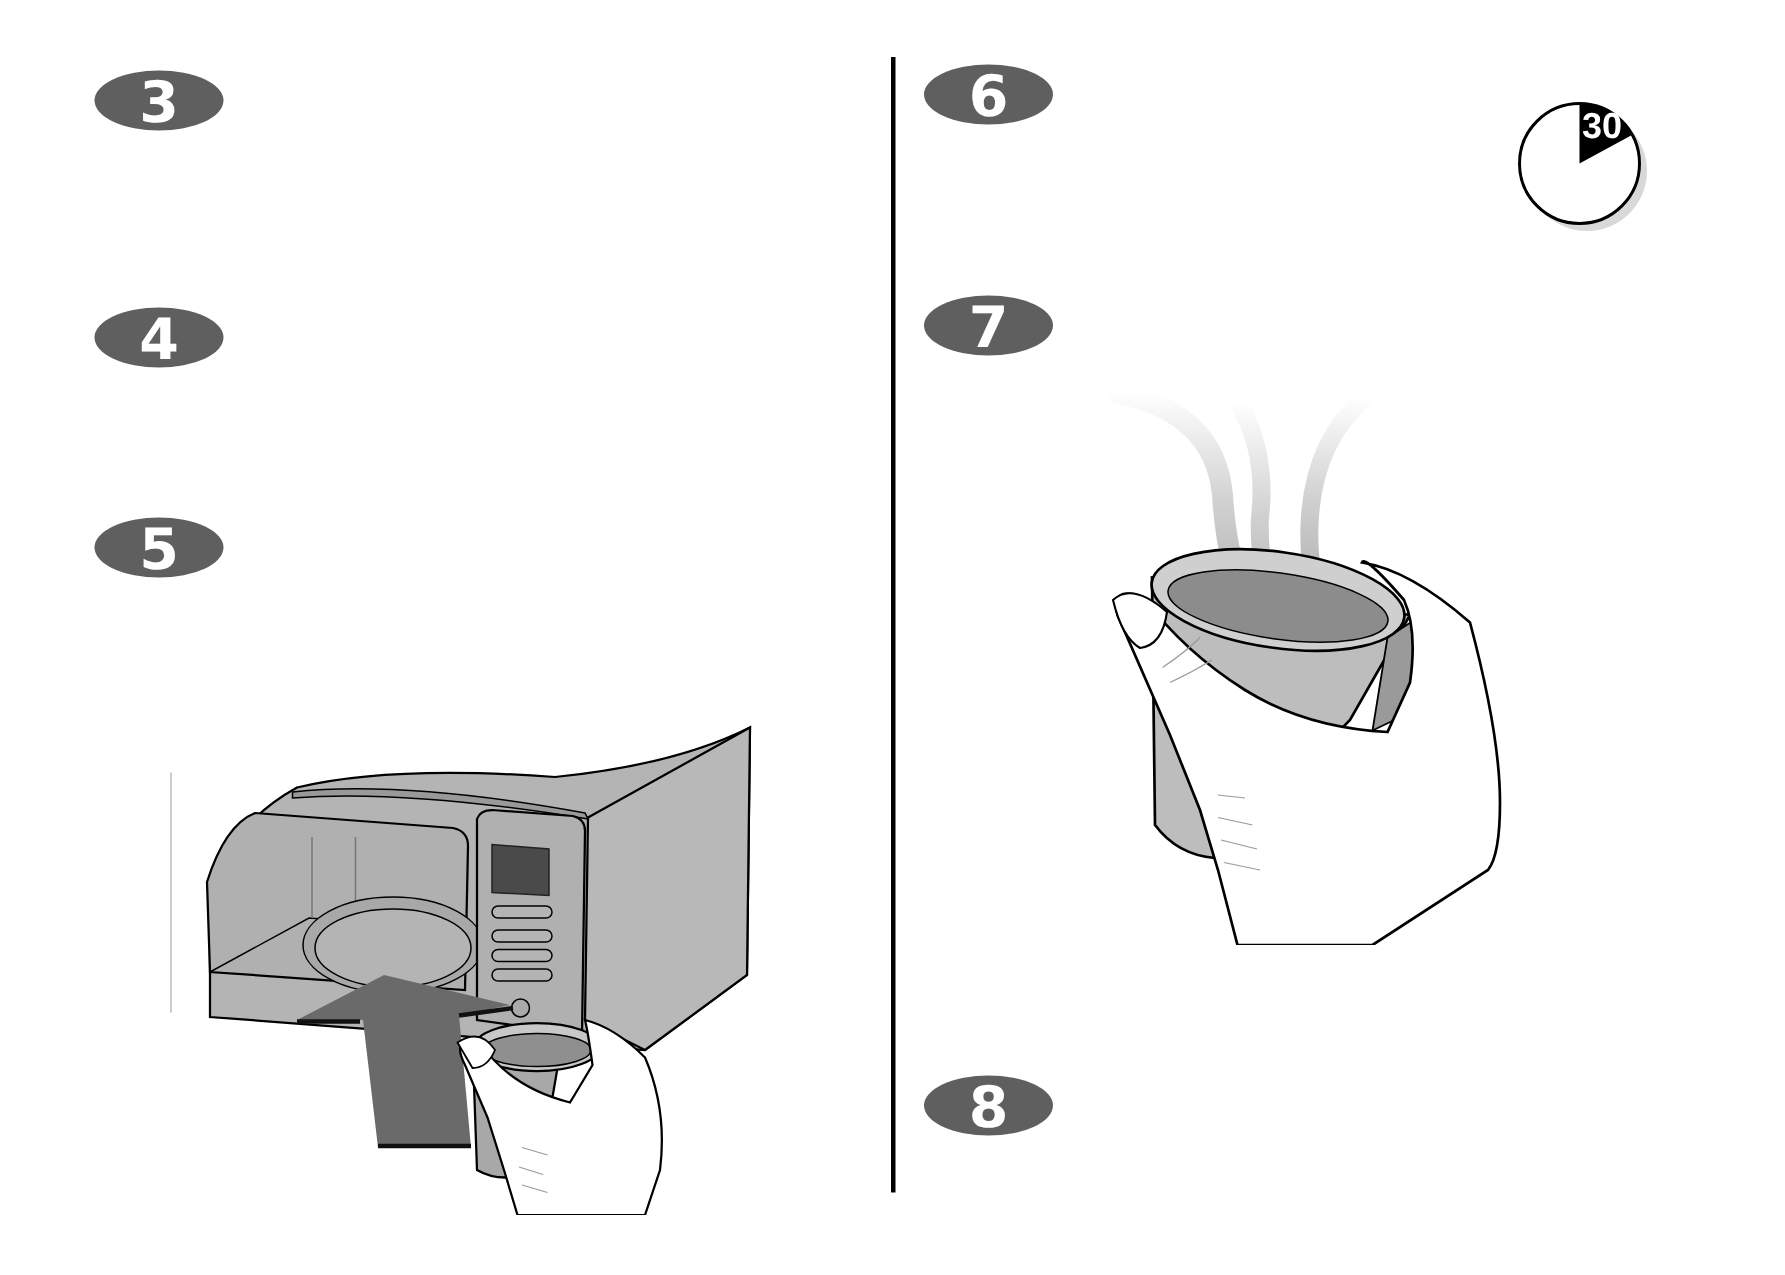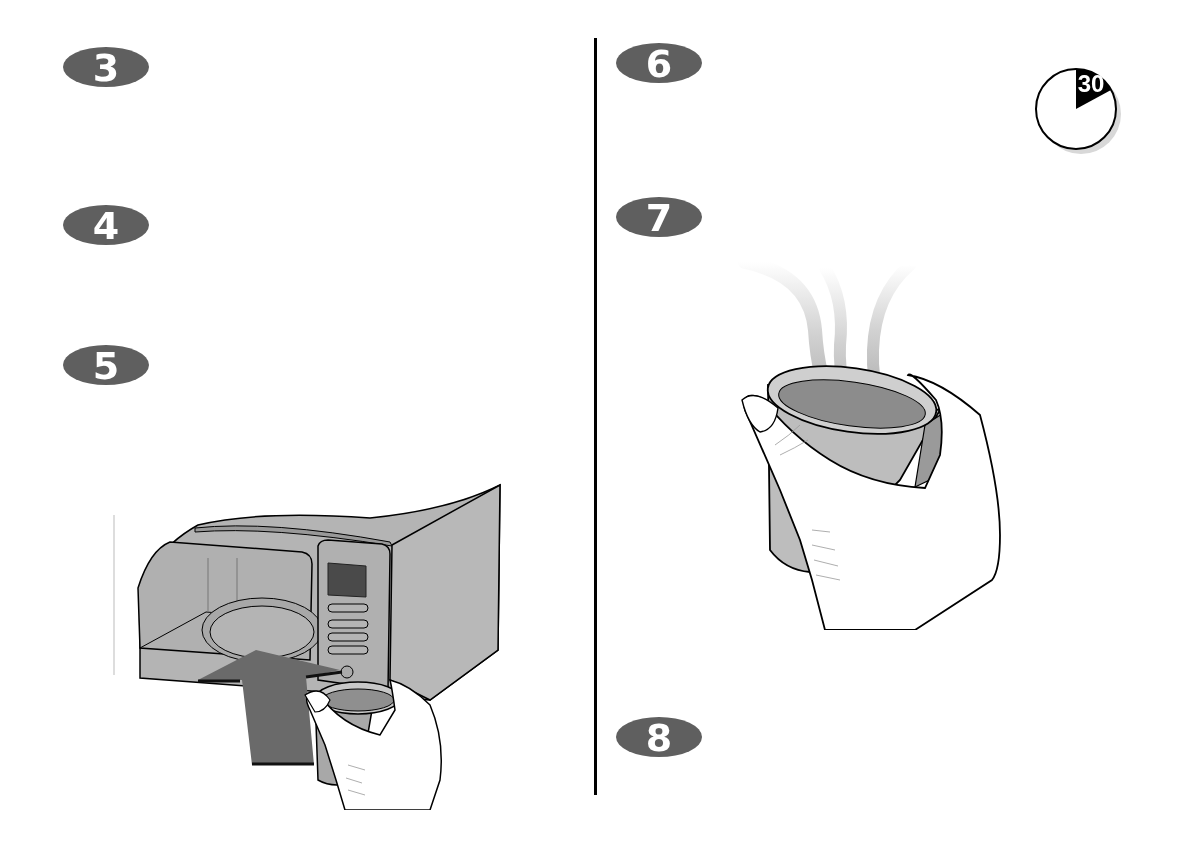--- a/index.html
+++ b/index.html
@@ -4,21 +4,21 @@
 <style>
   html, body { margin: 0; padding: 0; background: #ffffff; }
   body { width: 1190px; height: 850px; position: relative; overflow: hidden;
          font-family: "Liberation Sans", sans-serif; }
   .badge { position: absolute; width: 88px; height: 42px; }
   .badge svg { display: block; }
   .badge-num { font-family: "DejaVu Sans", sans-serif; font-weight: 900; font-size: 38px;
                fill: #ffffff; }
   .divider { position: absolute; left: 594px; top: 38px; width: 3px; height: 757px; background: #000; }
   .illus { position: absolute; }
-  .timer { position: absolute; left: 1032px; top: 68px; width: 100px; height: 90px; }
+  .timer { position: absolute; left: 1009px; top: 68px; width: 100px; height: 90px; }
   .timer-label { font-family: "Liberation Sans", sans-serif; font-weight: 700; font-size: 24px; fill: #fff; }
 </style>
 </head>
 <body>
 
 <div class="badge" style="left:62px;top:46px;">
   <svg width="88" height="42" viewBox="0 0 88 42">
     <ellipse cx="44" cy="21" rx="43" ry="20" fill="#5f5f5f"></ellipse>
     <text class="badge-num" x="44" y="35" text-anchor="middle">3</text>
   </svg>

